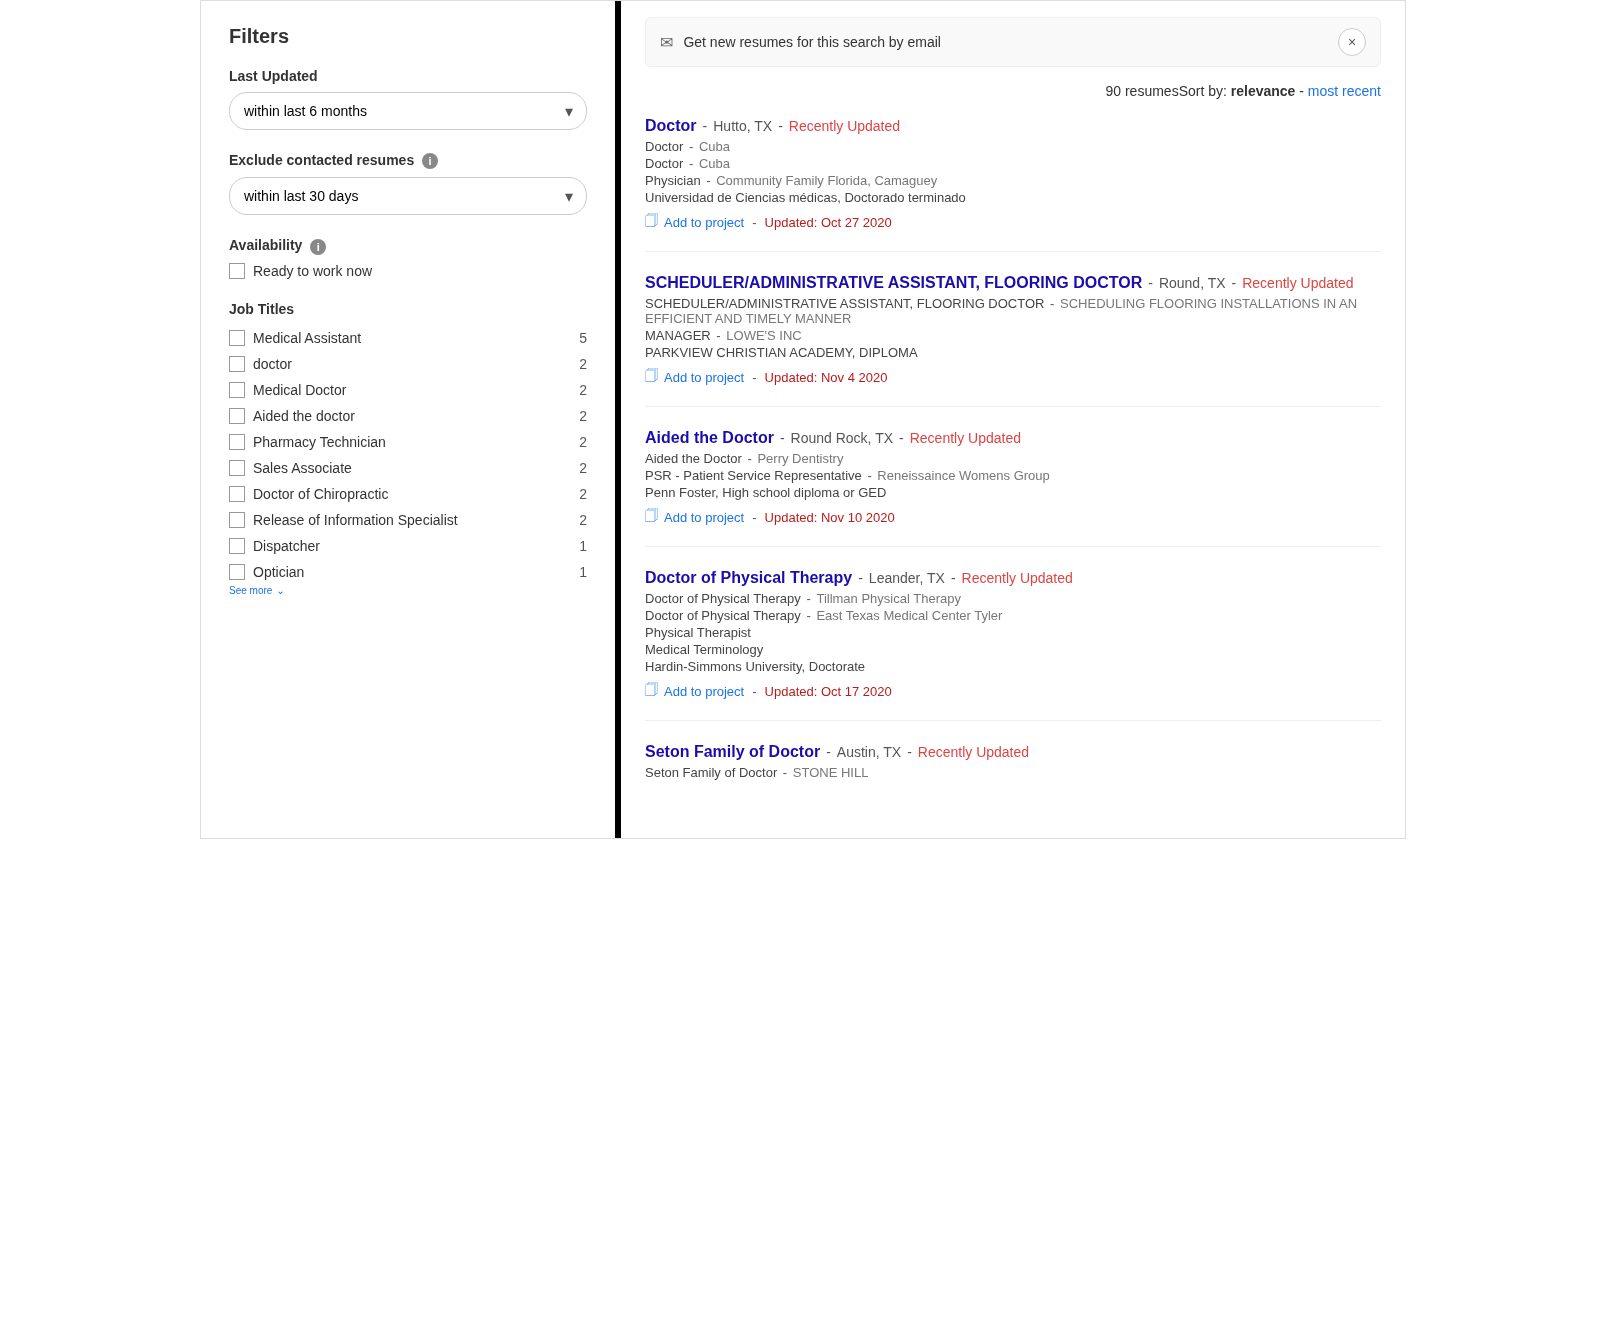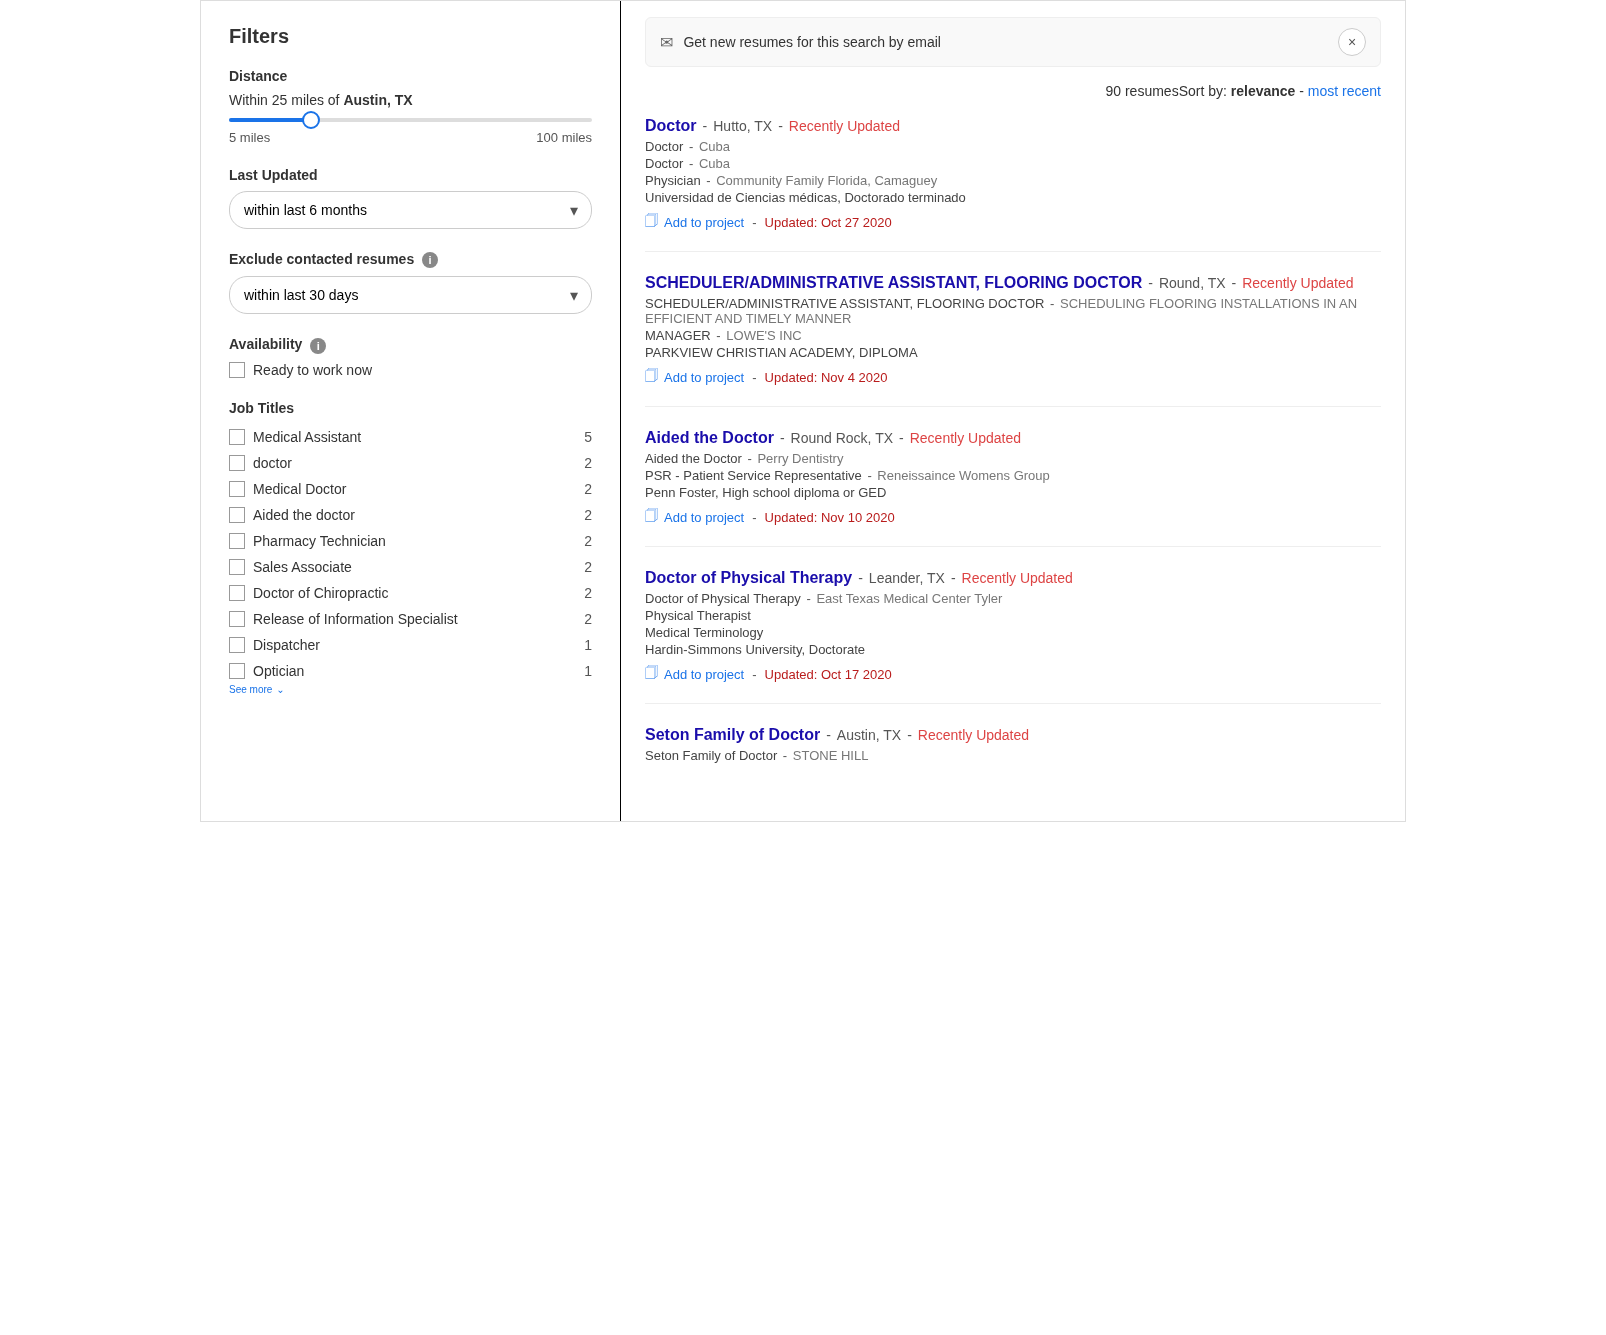--- a/index.html
+++ b/index.html
@@ -1,20 +1,20 @@
 <!DOCTYPE html>
 <html><head>
   <meta charset="utf-8">
   <style>
     * { box-sizing: border-box; margin: 0; padding: 0; }
     body { font-family: Arial, sans-serif; font-size: 14px; color: #333; background: #fff; }
     .container { display: flex; width: 1206px; margin: 0 auto; border: 1px solid #ddd; }
 
     
-    .sidebar { width: 420px; padding: 24px 28px; border-right: 1px solid #000000; flex-shrink: 0; }
+    .sidebar { width: 420px; padding: 24px 28px; border-right: 6px solid #000000; flex-shrink: 0; }
     .sidebar h2 { font-size: 20px; font-weight: bold; margin-bottom: 20px; }
     .filter-section { margin-bottom: 22px; }
     .filter-label { font-size: 14px; font-weight: bold; margin-bottom: 8px; }
     .distance-text { font-size: 14px; margin-bottom: 10px; }
     .distance-text strong { font-weight: bold; }
     .slider-container { position: relative; margin-bottom: 4px; }
     .slider-track { height: 4px; background: #ddd; border-radius: 2px; position: relative; margin: 8px 0; }
     .slider-fill { height: 4px; background: #1a73e8; border-radius: 2px; width: 22%; }
     .slider-thumb { width: 18px; height: 18px; background: #fff; border: 2px solid #1a73e8; border-radius: 50%; position: absolute; top: -7px; left: 20%; cursor: pointer; }
     .slider-labels { display: flex; justify-content: space-between; font-size: 13px; color: #555; margin-bottom: 4px; }
@@ -55,36 +55,20 @@
     .envelope-icon { color: #666; font-size: 16px; }
   </style>
 </head>
 <body>
 
 <div class="container">
 
   <div class="sidebar">
     <h2>Filters</h2>
 
-    <div class="filter-section">
-      <div class="filter-label">Distance</div>
-      <div class="distance-text">
-        <span>Within 25 miles of </span><strong>Austin, TX</strong>
-      </div>
-      <div class="slider-container">
-        <div class="slider-track">
-          <div class="slider-fill"></div>
-          <div class="slider-thumb"></div>
-        </div>
-      </div>
-      <div class="slider-labels">
-        <span>5 miles</span>
-        <span>100 miles</span>
-      </div>
-    </div>
 
     <div class="filter-section">
       <div class="filter-label">Last Updated</div>
       <div class="select-wrapper">
         <select class="select-box">
           <option>within last 30 days</option>
           <option selected="">within last 6 months</option>
           <option>within last year</option>
           <option>any time</option>
         </select>
@@ -285,20 +269,24 @@
     </div>
   </div>
         <div class="result-item">
     <div class="result-title-line">
       <a class="result-title">Doctor of Physical Therapy</a>
       <span class="result-location dash"> - </span>
       <span class="result-location">Leander, TX</span>
       <span class="dash"> - </span>
       <span class="recently-updated">Recently Updated</span>
     </div>
+    <div class="result-line">
+        <span>Doctor of Physical Therapy</span>
+        <span class="dash"> - </span><span class="company gray-text">Tillman Physical Therapy</span>
+      </div>
           <div class="result-line">
         <span>Doctor of Physical Therapy</span>
         <span class="dash"> - </span><span class="company gray-text">East Texas Medical Center Tyler</span>
       </div>
           <div class="result-line">
         <span>Physical Therapist</span>
         
       </div>
           <div class="result-line">
         <span>Medical Terminology</span>

